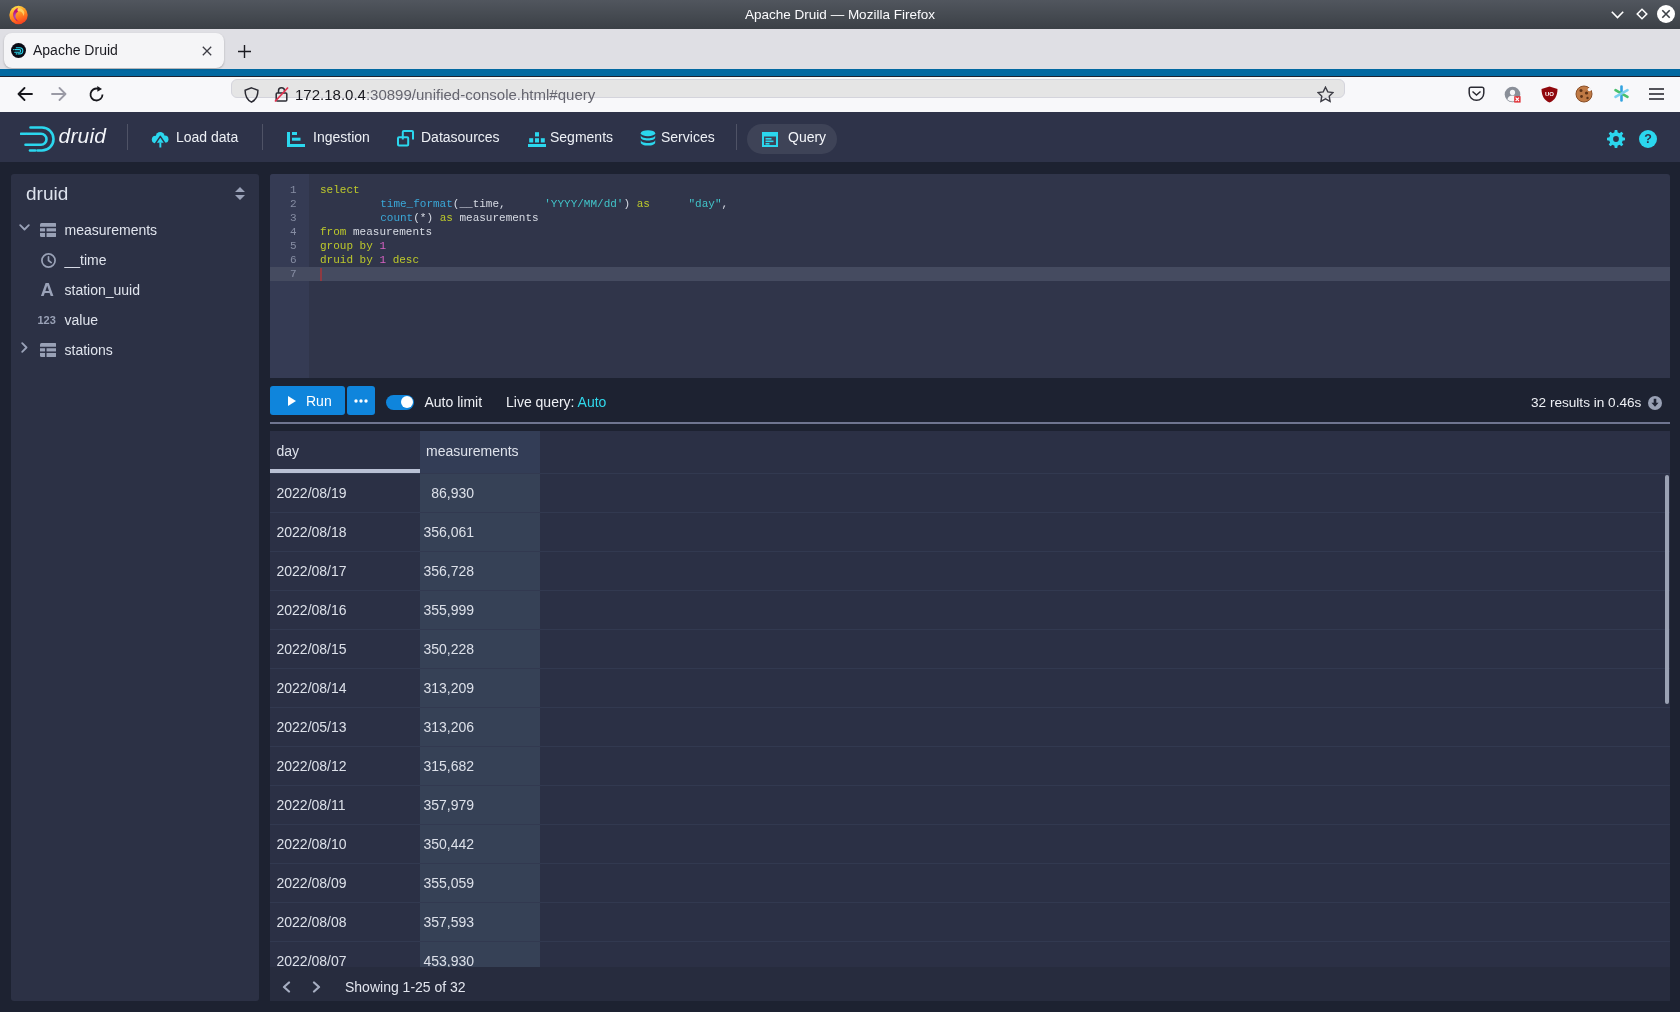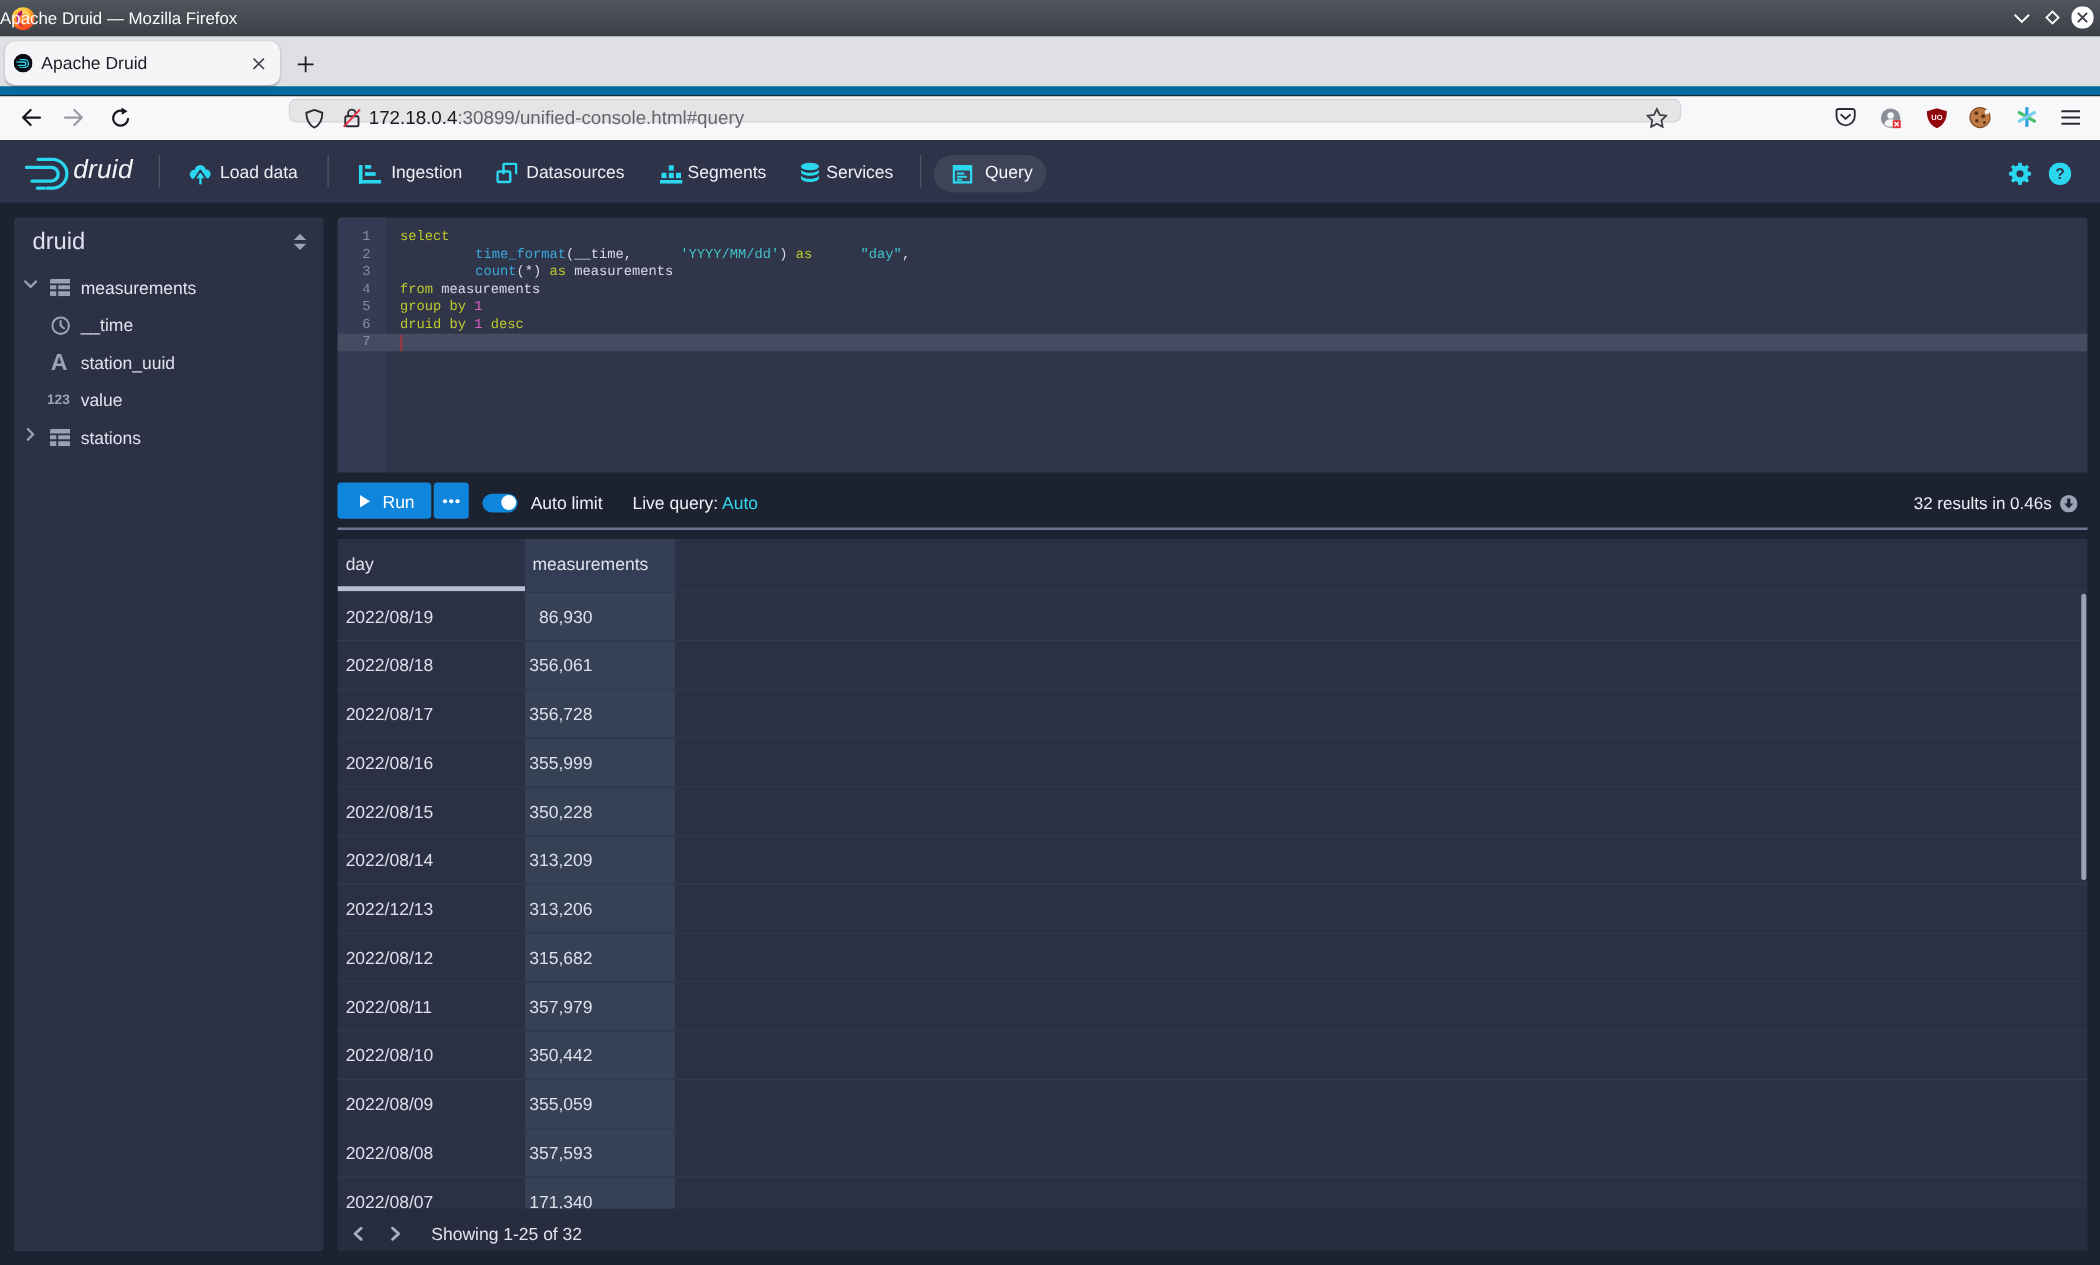--- a/index.html
+++ b/index.html
@@ -1,20 +1,20 @@
 <!DOCTYPE html>
 <html><head>
 <meta charset="utf-8">
 <style>
   * { margin:0; padding:0; box-sizing:border-box; }
   html,body { width:1680px; height:1012px; overflow:hidden; background:#1d2231; font-family:"Liberation Sans",sans-serif; }
   .abs { position:absolute; white-space:nowrap; }
   
   #titlebar { left:0; top:0; width:1680px; height:29px; background:linear-gradient(#51565e,#3b4046); }
-  #titlebar .title { width:100%; top:7px; color:#fbfbfe; font-size:13.5px; }
+  #titlebar .title { width:100%; text-align:center; top:7px; color:#fbfbfe; font-size:13.5px; }
   #tabbar { left:0; top:29px; width:1680px; height:47px; background:#dfdfe4; border-bottom:7px solid #0369a1; }
   #tab { left:4px; top:4px; width:220px; height:35px; background:#f5f5f7; border-radius:8px; box-shadow:0 1px 2px rgba(0,0,0,0.25); }
   #tab .ttext { left:29px; top:9px; font-size:14px; color:#1b1b21; }
   #toolbar { left:0; top:77px; width:1680px; height:35px; background:#f8f8fa; }
   #urlbar { left:231px; top:2px; width:1114px; height:19px; background:#e5e5e5; border:1px solid #d4d4dc; border-radius:6px; }
   .urltext { font-size:15px; color:#65656f; top:6px; left:63px; }
   .urltext b { color:#19191f; font-weight:400; }
   
   #navbar { left:0; top:112px; width:1680px; height:50px; background:#2e3349; }
   .navsep { top:12px; width:1px; height:26px; background:rgba(255,255,255,0.16); }
@@ -377,21 +377,21 @@
         <div class="rest"></div>
         <div class="abs" style="left:0;top:-0.5px;width:1400px;height:1px;background:#323950"></div>
         <div class="daytxt">2022/08/14</div>
         <div class="numtxt">313,209</div>
       </div>
     <div class="row" style="top:234px">
         <div class="dcell"></div>
         <div class="mcell"></div>
         <div class="rest"></div>
         <div class="abs" style="left:0;top:-0.5px;width:1400px;height:1px;background:#323950"></div>
-        <div class="daytxt">2022/12/13</div>
+        <div class="daytxt">2022/05/13</div>
         <div class="numtxt">313,206</div>
       </div>
     <div class="row" style="top:273px">
         <div class="dcell"></div>
         <div class="mcell"></div>
         <div class="rest"></div>
         <div class="abs" style="left:0;top:-0.5px;width:1400px;height:1px;background:#323950"></div>
         <div class="daytxt">2022/08/12</div>
         <div class="numtxt">315,682</div>
       </div>
@@ -426,21 +426,21 @@
         <div class="abs" style="left:0;top:-0.5px;width:1400px;height:1px;background:#323950"></div>
         <div class="daytxt">2022/08/08</div>
         <div class="numtxt">357,593</div>
       </div>
     <div class="row" style="top:468px">
         <div class="dcell"></div>
         <div class="mcell"></div>
         <div class="rest"></div>
         <div class="abs" style="left:0;top:-0.5px;width:1400px;height:1px;background:#323950"></div>
         <div class="daytxt">2022/08/07</div>
-        <div class="numtxt">171,340</div>
+        <div class="numtxt">453,930</div>
       </div>
   </div>
   <div class="abs" style="left:1394.5px;top:44px;width:4.5px;height:229px;background:#9ba2b4;border-radius:2.5px"></div>
 </div>
 <div class="abs" id="pagination">
   <svg class="abs" style="left:12px;top:13.5px" width="9" height="12" viewBox="0 0 9 12">
     <path fill="none" stroke="#a6aec2" stroke-width="2.2" stroke-linecap="round" stroke-linejoin="round" d="M7,1.5 L2,6 L7,10.5"></path>
   </svg>
   <svg class="abs" style="left:42px;top:13.5px" width="9" height="12" viewBox="0 0 9 12">
     <path fill="none" stroke="#a6aec2" stroke-width="2.2" stroke-linecap="round" stroke-linejoin="round" d="M2,1.5 L7,6 L2,10.5"></path>

